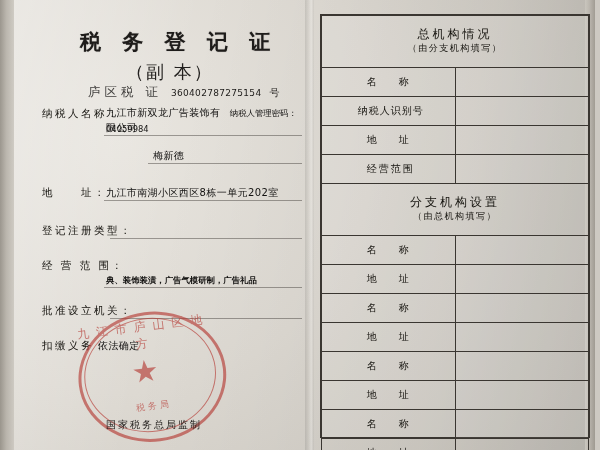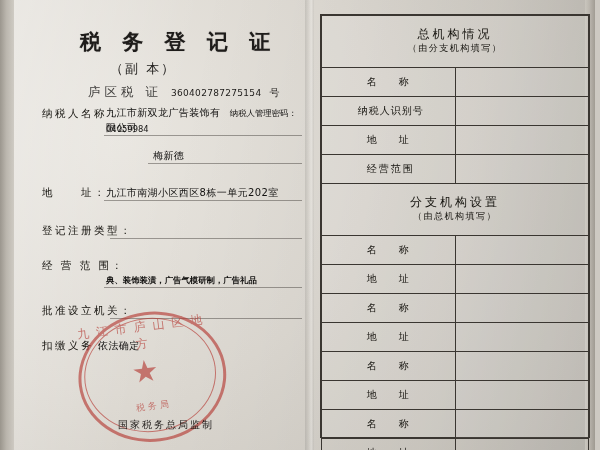--- a/index.html
+++ b/index.html
@@ -39,23 +39,23 @@
     position:absolute;left:18px;top:8px;width:288px;height:434px;
   }
   .title{
     position:absolute;left:62px;top:20px;
     font-family:"DejaVu Serif","Liberation Serif",serif;
     font-size:21px;font-weight:bold;letter-spacing:7px;
     color:#1e1c1a;
     text-shadow:0 0 1px rgba(0,0,0,.35);
   }
   .subtitle{
-    position:absolute;left:92px;top:52px;
-    font-family:"DejaVu Serif","Liberation Serif",serif;
-    font-size:13px;letter-spacing:2px;color:#22201e;
+    position:absolute;left:108px;top:52px;
+    font-family:"DejaVu Serif","Liberation Serif",serif;
+    font-size:18px;letter-spacing:2px;color:#22201e;
   }
   .certno-row{
     position:absolute;left:70px;top:76px;width:220px;
     font-size:9.5px;color:#1d1b19;
   }
   .certno-stamp{
     font-family:"DejaVu Serif","Liberation Serif",serif;
     font-size:12.5px;letter-spacing:4px;color:#232120;opacity:.85;
   }
   .certno-num{font-size:9px;letter-spacing:.3px;margin-left:6px;}
@@ -93,21 +93,21 @@
     position:absolute;left:10px;top:14px;width:138px;height:60px;
     font-family:"DejaVu Serif","Liberation Serif",serif;
     font-size:12px;color:#b4352f;letter-spacing:7px;text-align:center;
   }
   .seal .bottom{
     position:absolute;left:22px;top:96px;width:116px;text-align:center;
     font-family:"DejaVu Serif","Liberation Serif",serif;
     font-size:9px;color:#b4352f;letter-spacing:3px;
   }
   .footer-mark{
-    position:absolute;left:100px;top:410px;
+    position:absolute;left:88px;top:410px;
     font-family:"DejaVu Serif","Liberation Serif",serif;
     font-size:10px;letter-spacing:2px;color:#1d1a18;
   }
   
   .right{
     position:absolute;left:320px;top:14px;width:268px;height:422px;
     border:1px solid #3a3631;
     background:rgba(255,255,255,.10);
   }
   .tbl{width:100%;height:100%;border-collapse:collapse;table-layout:fixed;}

